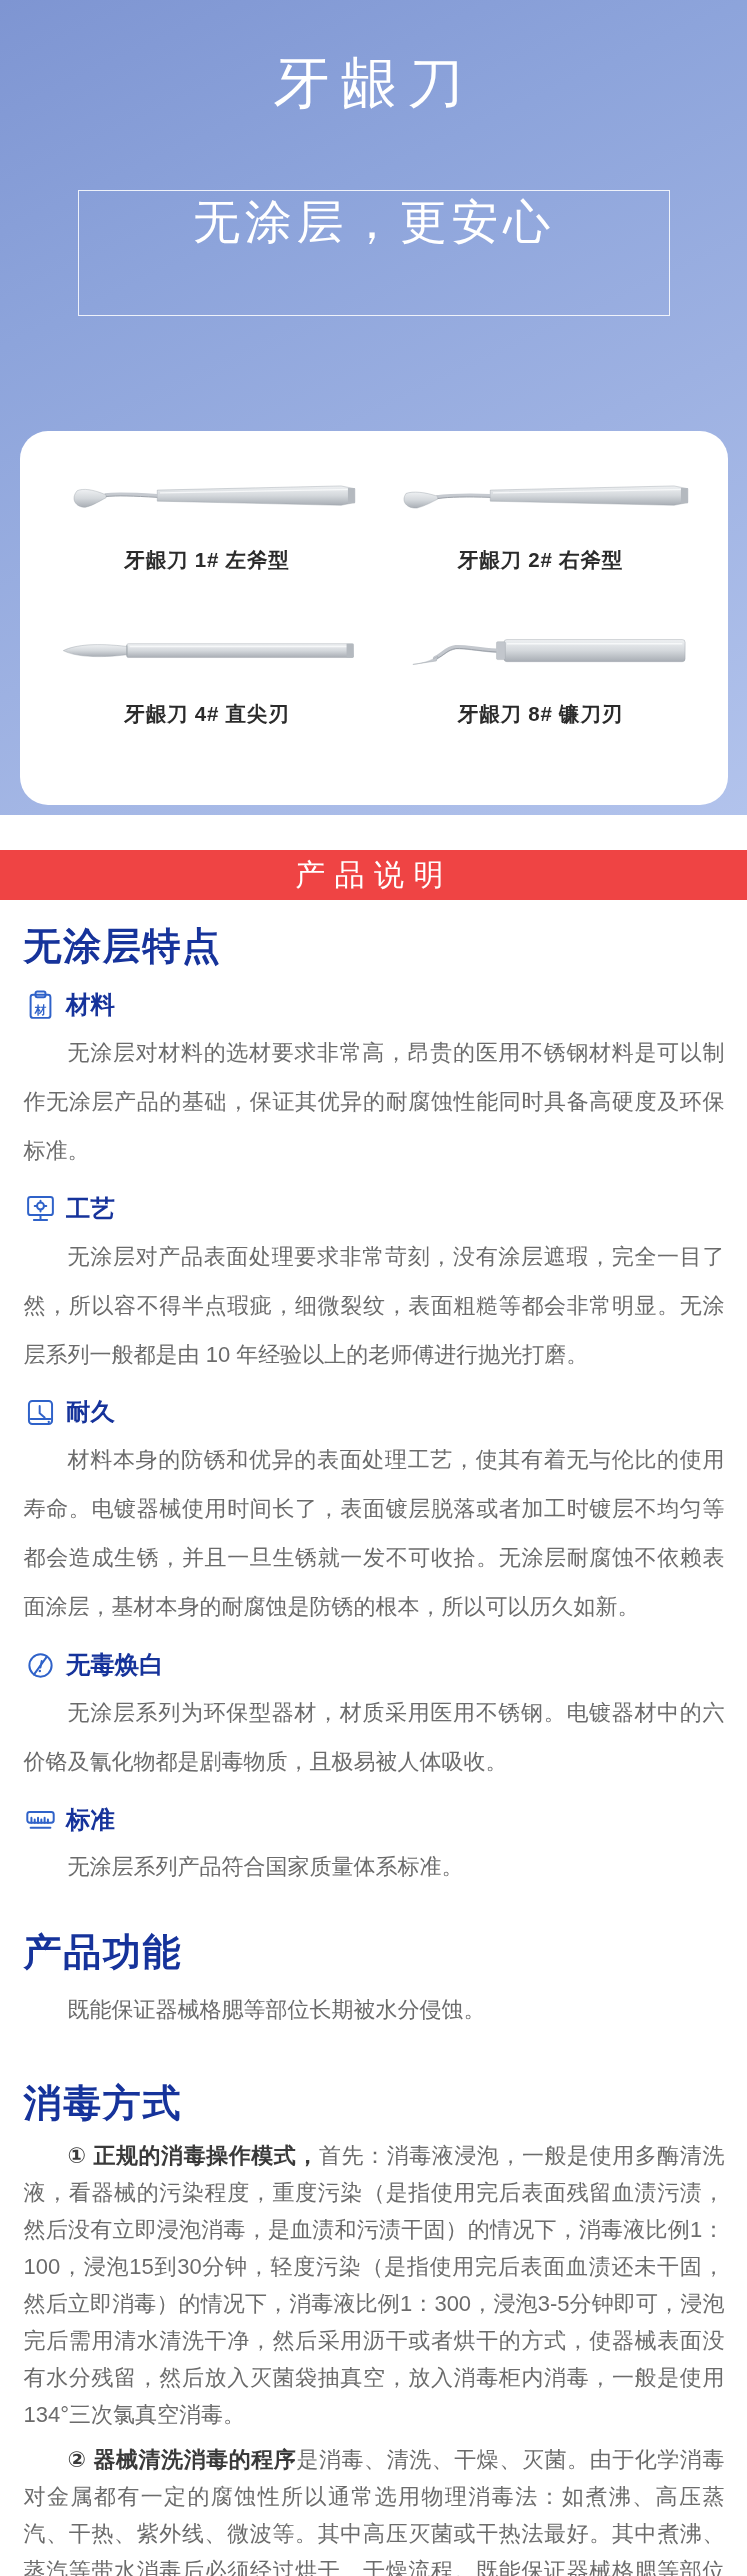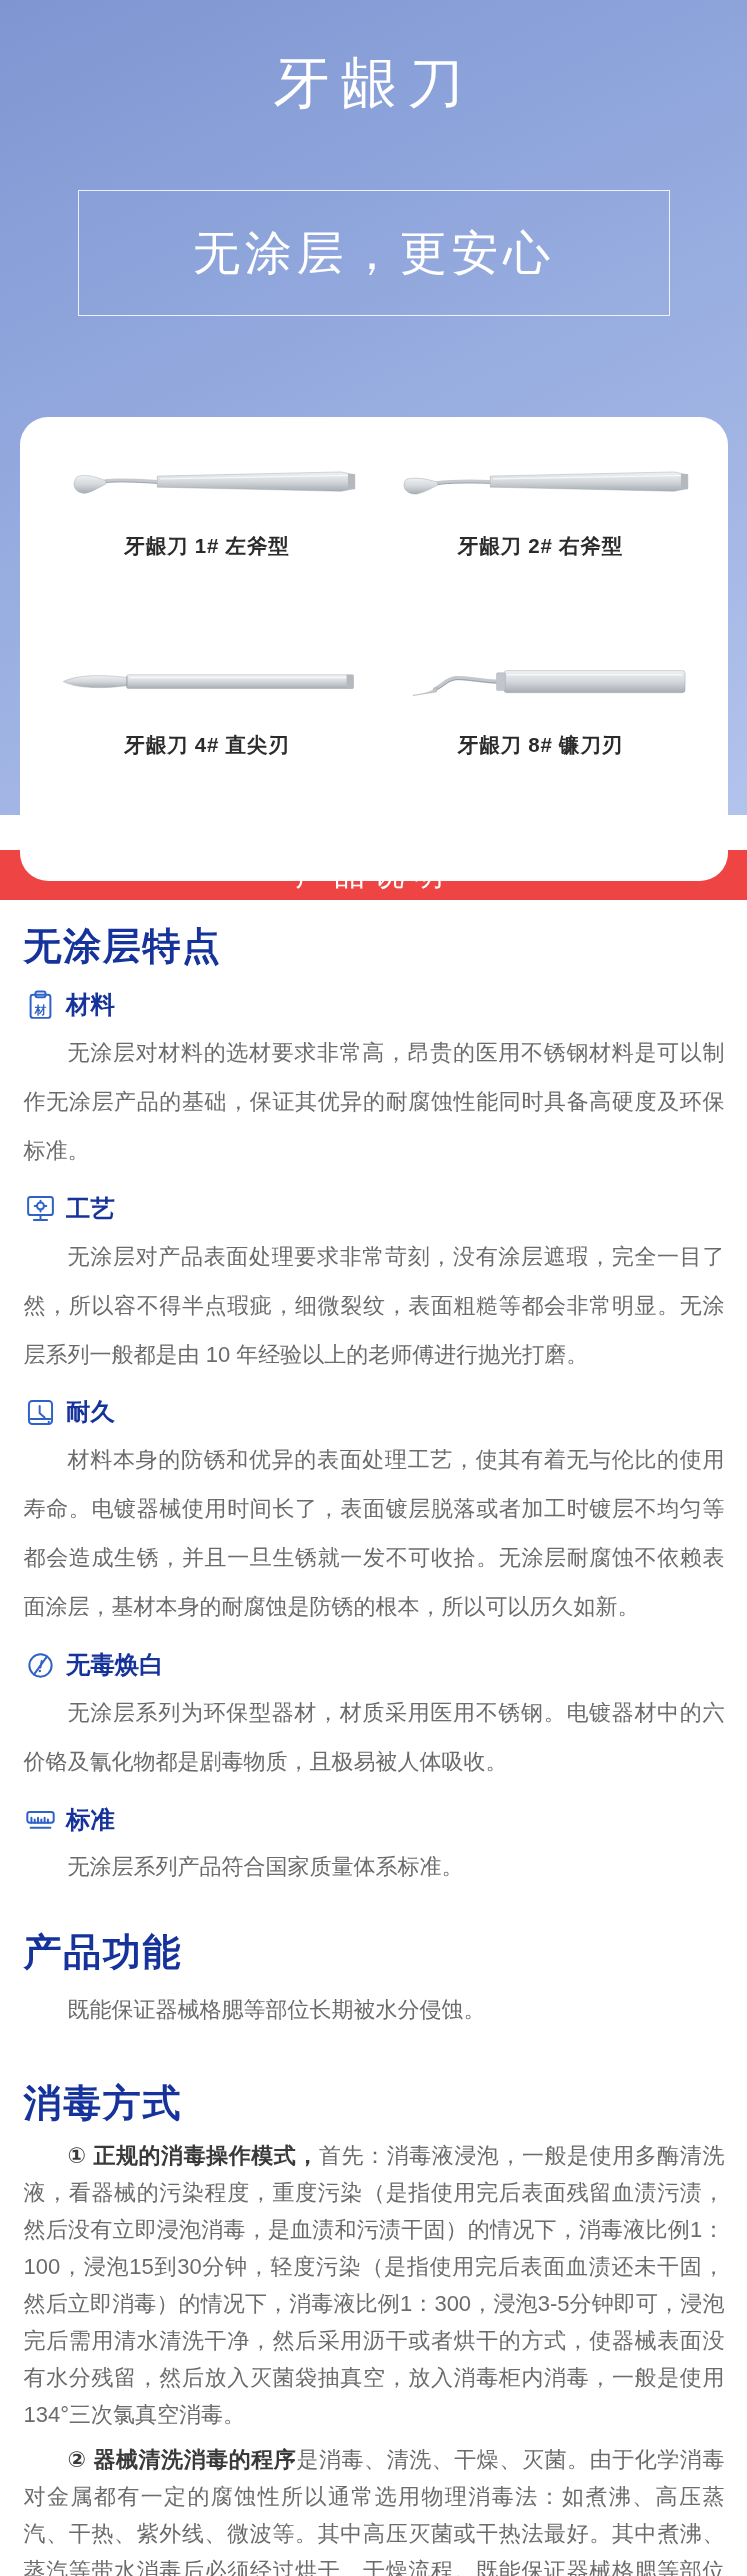--- a/index.html
+++ b/index.html
@@ -15,26 +15,26 @@
     width:748px; height:815px; position:relative;
     background:linear-gradient(155deg,#7e95d2 0%,#8da4db 30%,#9db1e2 60%,#b2c3ec 100%);
   }
   .hero-title{
     padding-top:46px; text-align:center;
     font-size:56px; font-weight:400; color:#ffffff; letter-spacing:11px;
   }
   .slogan-box{
     width:592px; height:126px; margin:68px auto 0;
     border:1.6px solid rgba(255,255,255,.85);
-    display:flex; align-items:center; justify-content:center;
+    display:flex; justify-content:center;
   }
   .slogan-text{ font-size:47px; color:#ffffff; font-weight:300; letter-spacing:4.7px; }
 
   .product-card{
-    position:absolute; left:19.7px; top:417px; width:708px; height:464px;
+    position:absolute; left:19.7px; top:431px; width:708px; height:374px;
     background:#ffffff; border-radius:28px;
     display:grid; grid-template-columns:1fr 1fr; grid-template-rows:1fr 1fr;
     padding:41px 20.5px 23.6px;
   }
   .product-cell{ display:flex; flex-direction:column; align-items:center; justify-content:flex-start; }
   .product-cell svg{ width:304px; height:50px; }
   .product-caption{
     margin-top:23.6px; font-size:20.5px; font-weight:700; color:#2b2b2b; letter-spacing:0.8px;
   }
 

